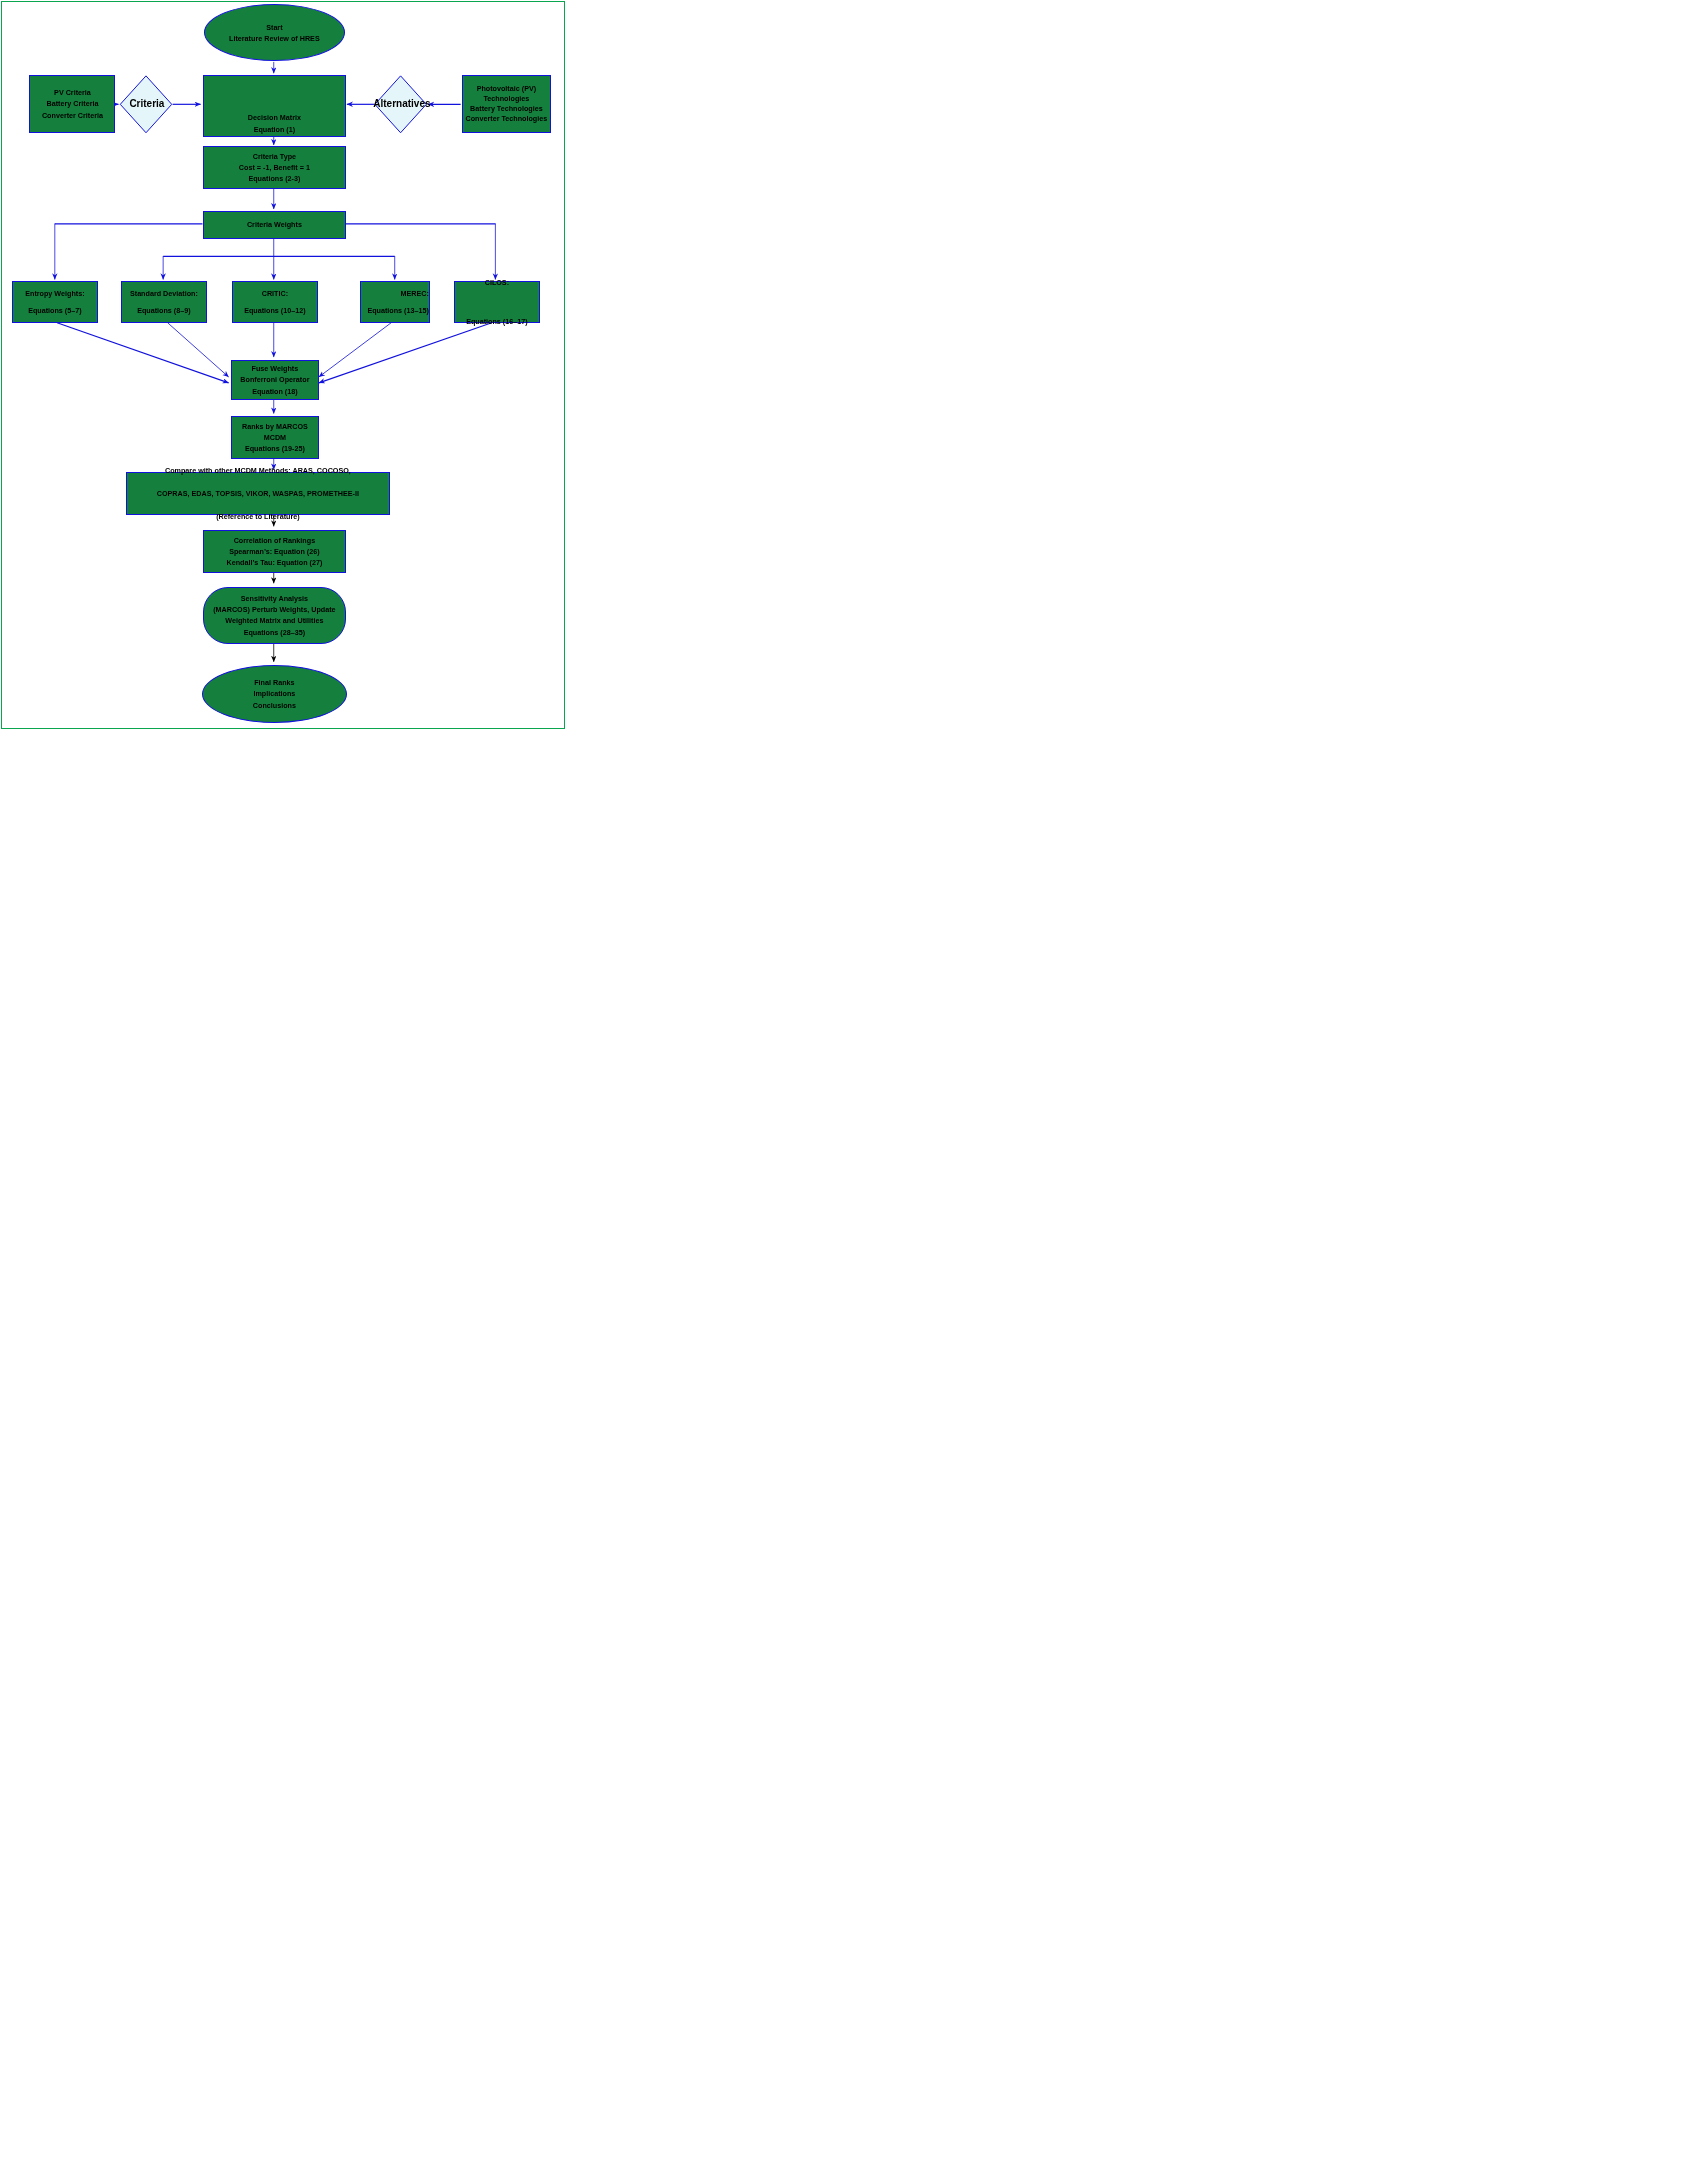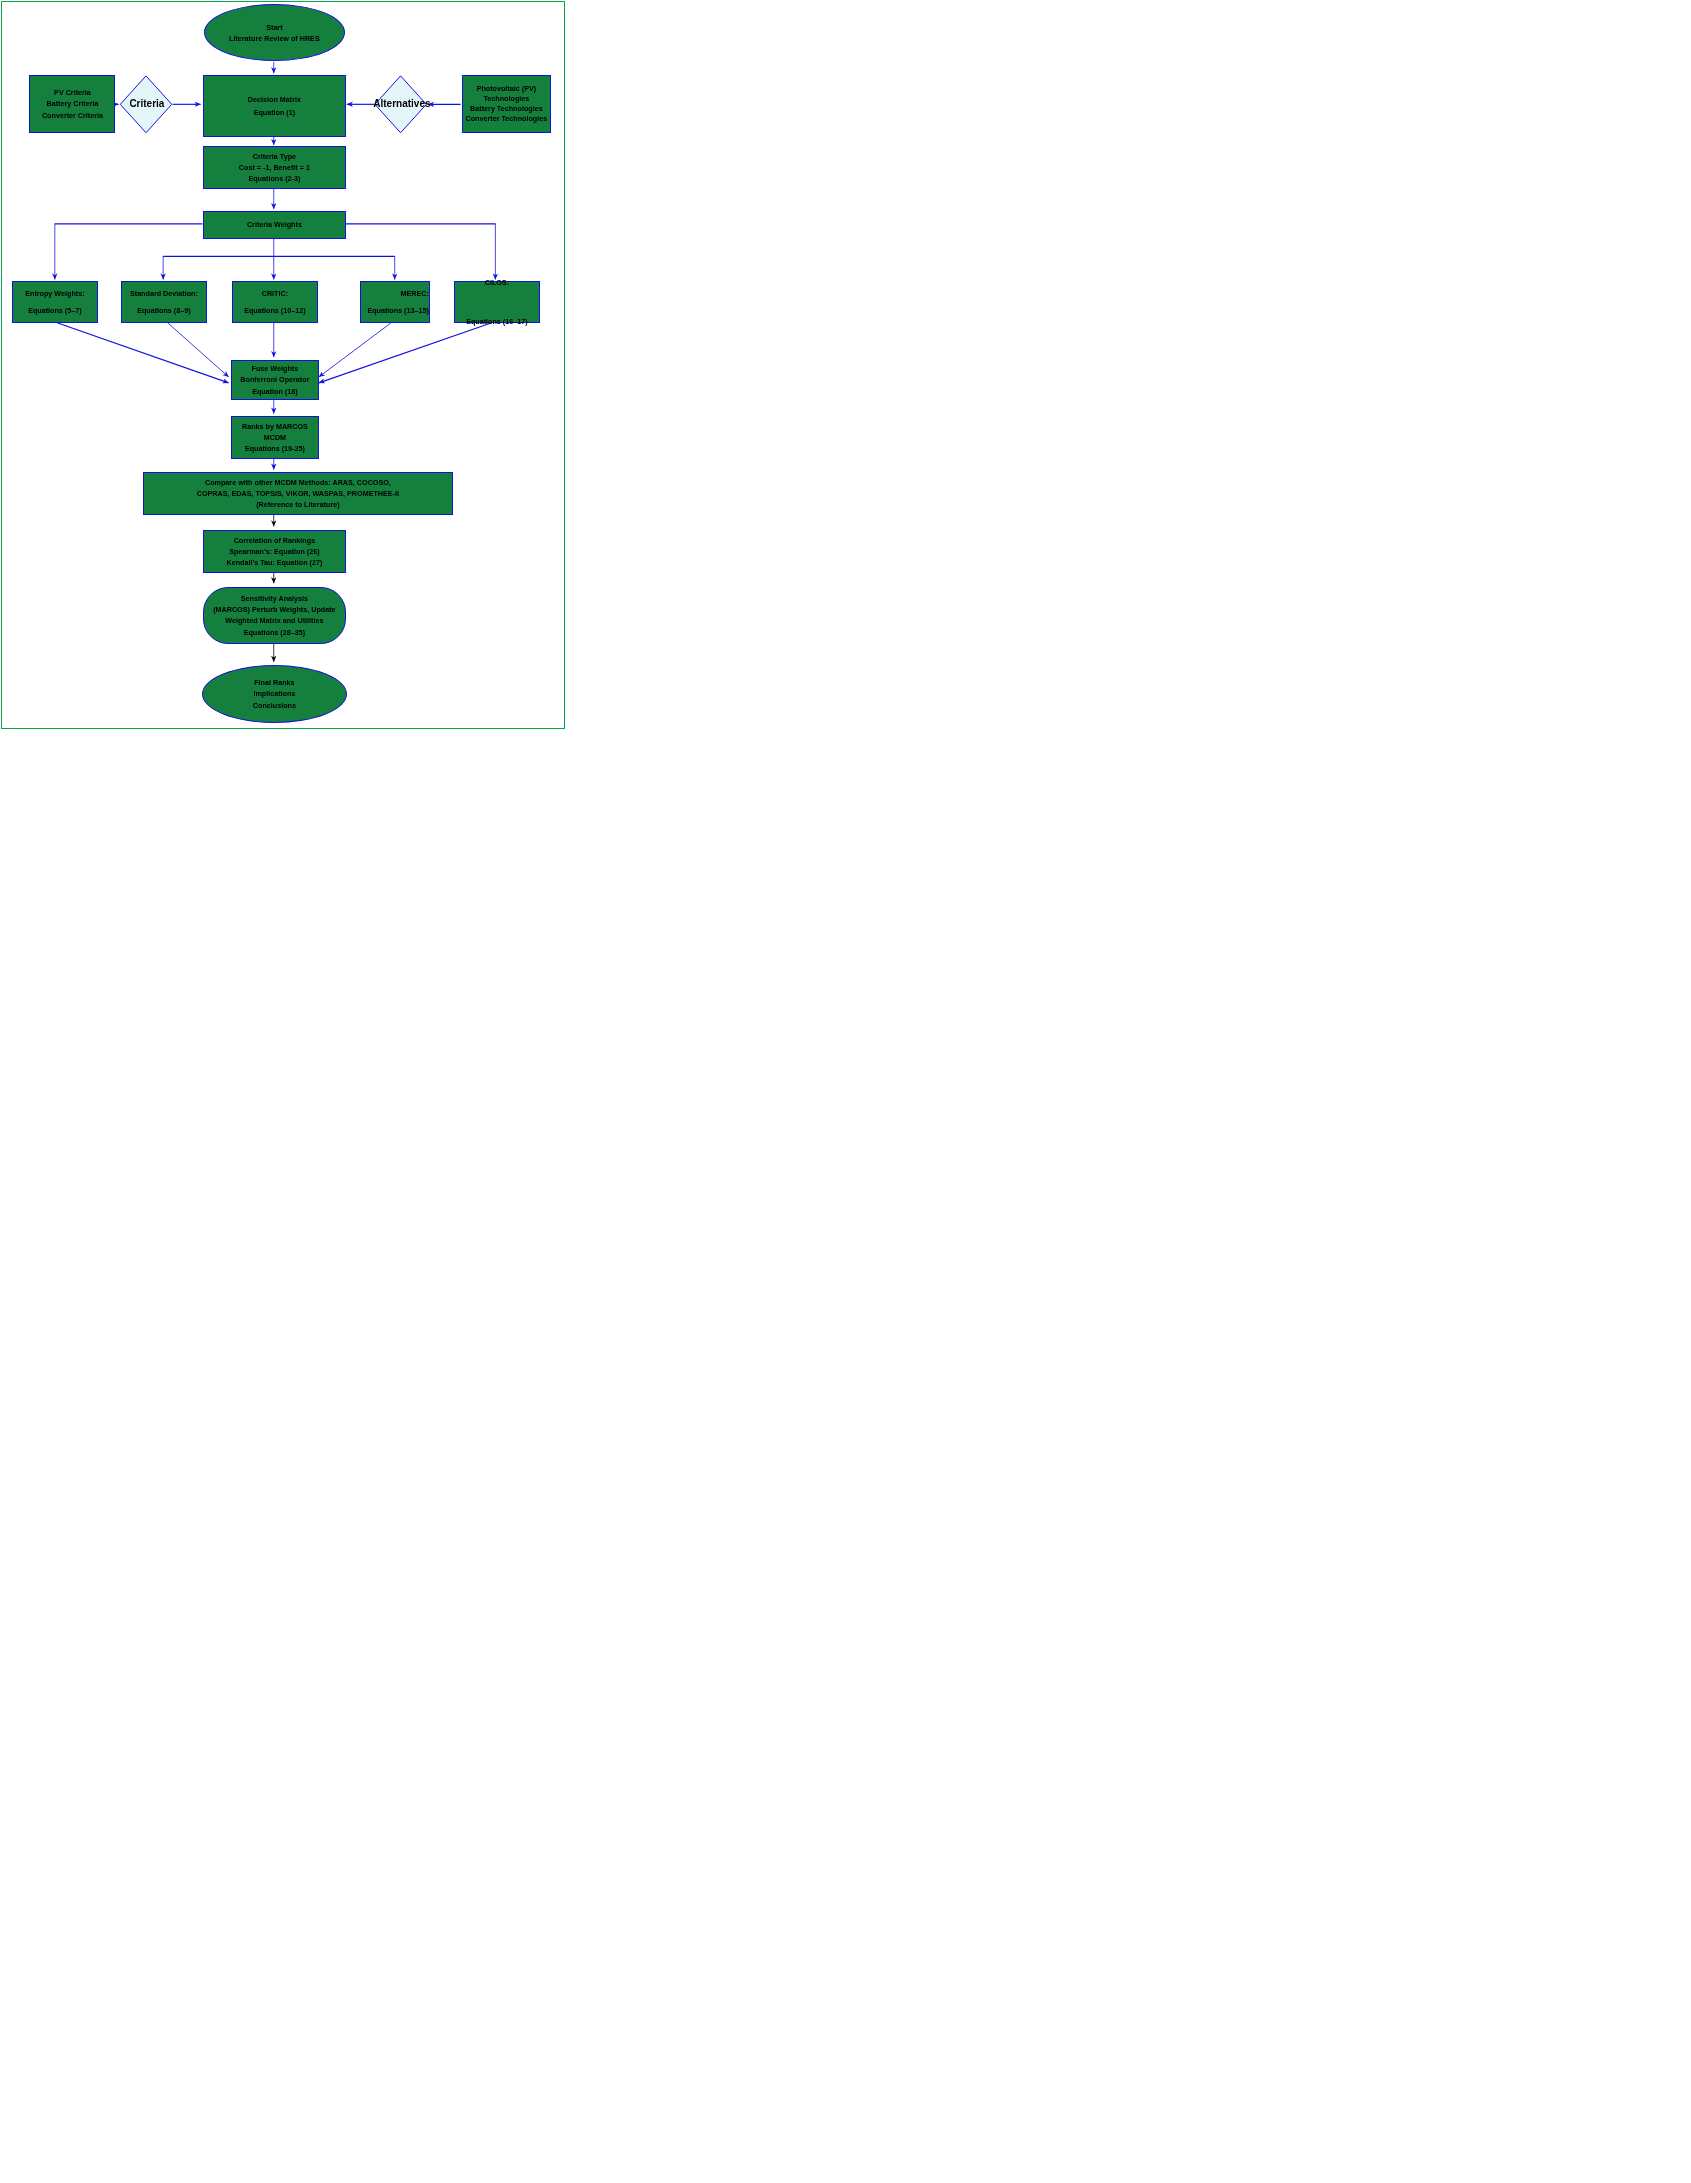--- a/index.html
+++ b/index.html
@@ -90,21 +90,21 @@
   </div>
 
   <div class="node rect gap-sm" style="left:3.6px;top:73px;width:86px;height:58px;margin-left:24px;">
     <div class="ln">PV Criteria</div>
     <div class="ln">Battery Criteria</div>
     <div class="ln">Converter Criteria</div>
   </div>
 
   <div class="dlabel" style="left:120px;top:93px;width:50px;height:18px;">Criteria</div>
 
-  <div class="node rect gap-md" style="left:201px;top:73px;width:143px;height:62px;">
+  <div class="node rect gap-md" style="left:201px;top:73px;width:143px;height:62px;justify-content:flex-end;">
     <div class="ln">Decision Matrix</div>
     <div class="ln">Equation (1)</div>
   </div>
 
   <div class="dlabel" style="left:373px;top:93px;width:54px;height:18px;">Alternatives</div>
 
   <div class="node rect" style="left:460px;top:73px;width:89px;height:58px;">
     <div class="ln">Photovoltaic (PV)</div>
     <div class="ln">Technologies</div>
     <div class="ln">Battery Technologies</div>
@@ -147,21 +147,21 @@
     <div class="ln">Bonferroni Operator</div>
     <div class="ln">Equation (18)</div>
   </div>
 
   <div class="node rect gap-sm" style="left:229px;top:414px;width:88px;height:43px;">
     <div class="ln">Ranks by MARCOS</div>
     <div class="ln">MCDM</div>
     <div class="ln">Equations (19-25)</div>
   </div>
 
-  <div class="node rect gap-sm" style="left:141px;top:470px;width:310px;height:43px;">
+  <div class="node rect gap-sm" style="left:124px;top:470px;width:264px;height:43px;gap:12px;">
     <div class="ln">Compare with other MCDM Methods: ARAS, COCOSO,</div>
     <div class="ln">COPRAS, EDAS, TOPSIS, VIKOR, WASPAS, PROMETHEE-II</div>
     <div class="ln">(Reference to Literature)</div>
   </div>
 
   <div class="node rect gap-sm" style="left:201px;top:528px;width:143px;height:43px;">
     <div class="ln">Correlation of Rankings</div>
     <div class="ln">Spearman’s: Equation (26)</div>
     <div class="ln">Kendall’s Tau: Equation (27)</div>
   </div>

